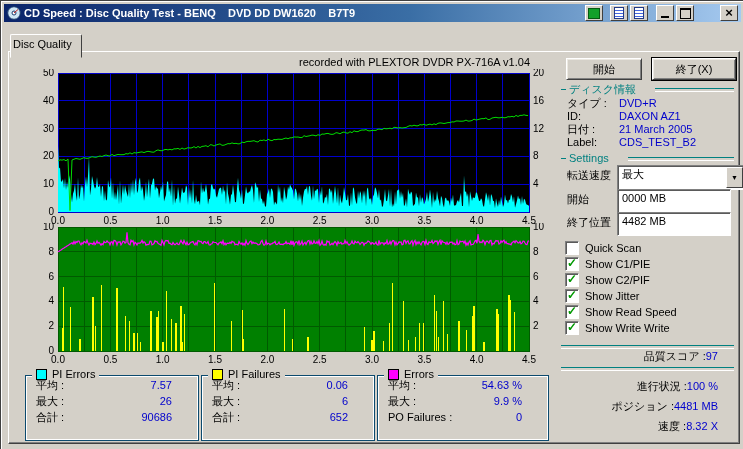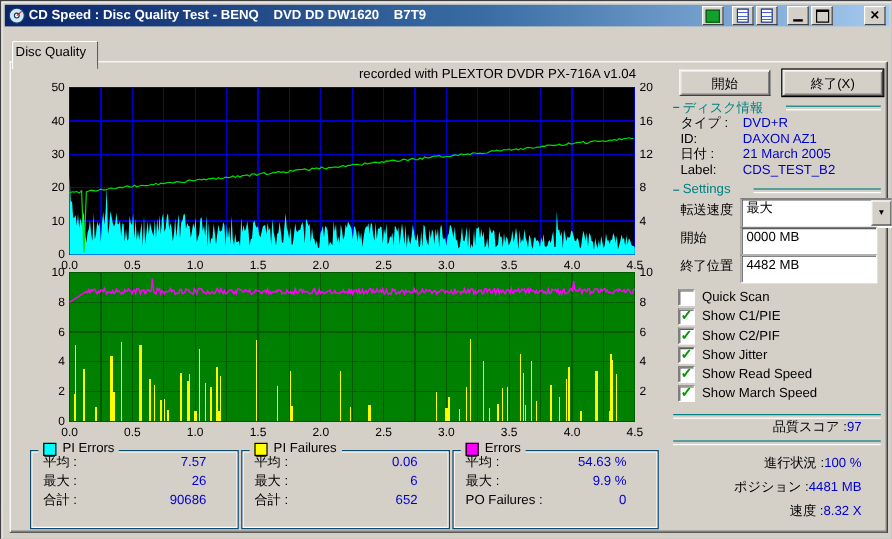--- a/index.html
+++ b/index.html
@@ -345,21 +345,21 @@
     <div class="cbrow" style="top:236px">
         <span class="cb on"></span>
         <span>Show Jitter</span>
       </div>
     <div class="cbrow" style="top:252px">
         <span class="cb on"></span>
         <span>Show Read Speed</span>
       </div>
     <div class="cbrow" style="top:268px">
         <span class="cb on"></span>
-        <span>Show March Speed</span>
+        <span>Show Write Write</span>
       </div>
 
     <div class="sep" style="top:292px"></div>
     <div class="prow" style="top:297px">
       <span>品質スコア :</span>
       <span class="val">97</span>
     </div>
     <div class="sep" style="top:314px"></div>
     <div class="prow" style="top:327px">
       <span>進行状況 :</span>

